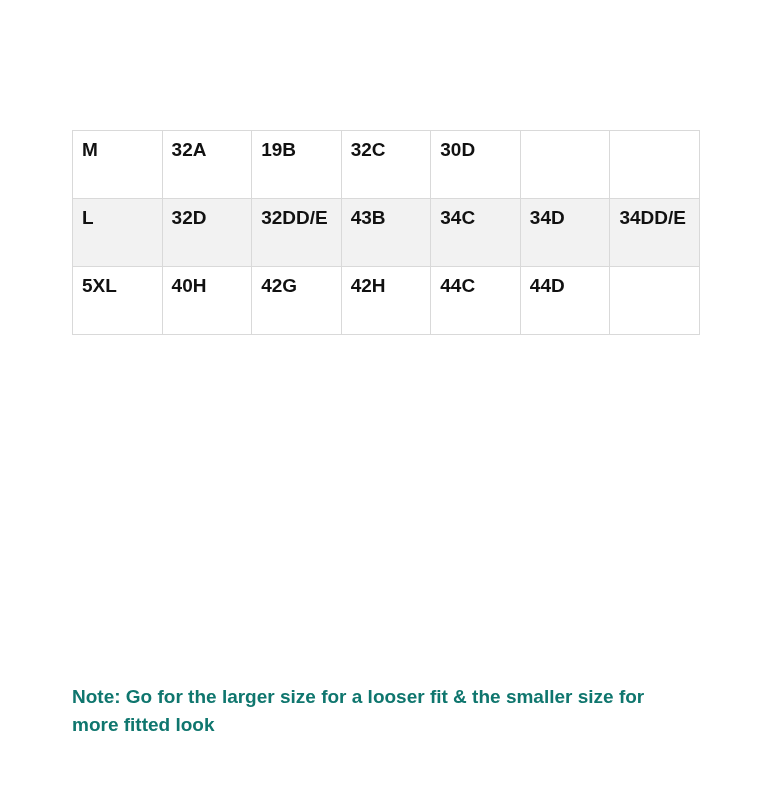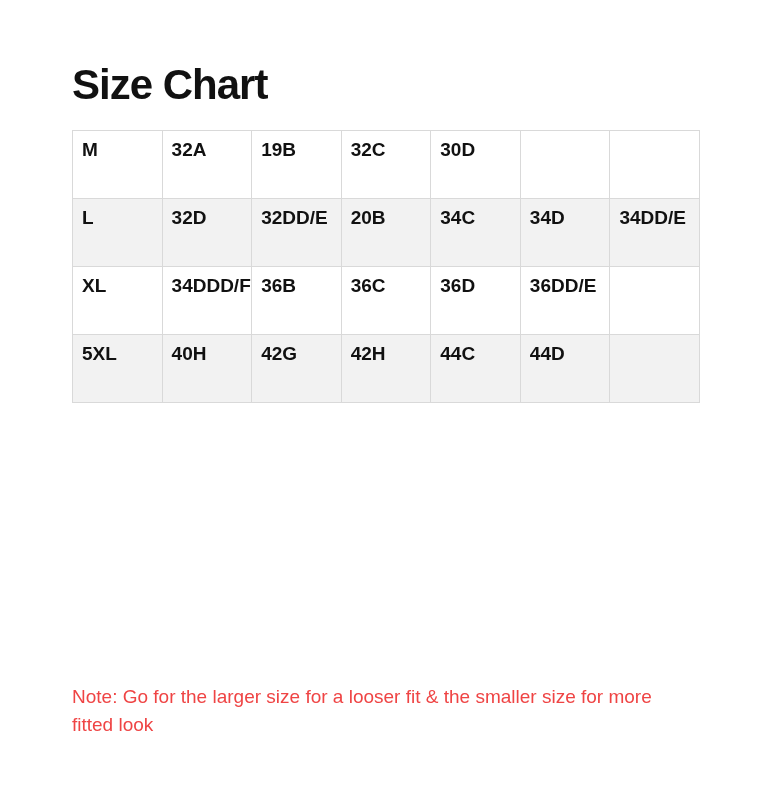--- a/index.html
+++ b/index.html
@@ -47,60 +47,50 @@
   }
   table.size-chart tr:nth-child(even) td {
     background: #f2f2f2;
   }
   .note {
     position: absolute;
     left: 72px;
     top: 683px;
     width: 600px;
     font-size: 19px;
-    font-weight: 400;
-    color: #ef4444;
+    font-weight: 700;
+    color: #0f766e;
     line-height: 1.45;
   }
 </style>
 </head>
 <body>
 
 <div class="page">
 
-  <div class="title">Size Chart</div>
 
   <table class="size-chart">
     <tbody>
       <tr>
         <td>M</td>
         <td>32A</td>
         <td>19B</td>
         <td>32C</td>
         <td>30D</td>
         <td></td>
         <td></td>
       </tr>
       <tr>
         <td>L</td>
         <td>32D</td>
         <td>32DD/E</td>
-        <td>20B</td>
+        <td>43B</td>
         <td>34C</td>
         <td>34D</td>
         <td>34DD/E</td>
-      </tr>
-      <tr>
-        <td>XL</td>
-        <td>34DDD/F</td>
-        <td>36B</td>
-        <td>36C</td>
-        <td>36D</td>
-        <td>36DD/E</td>
-        <td></td>
       </tr>
       <tr>
         <td>5XL</td>
         <td>40H</td>
         <td>42G</td>
         <td>42H</td>
         <td>44C</td>
         <td>44D</td>
         <td></td>
       </tr>

